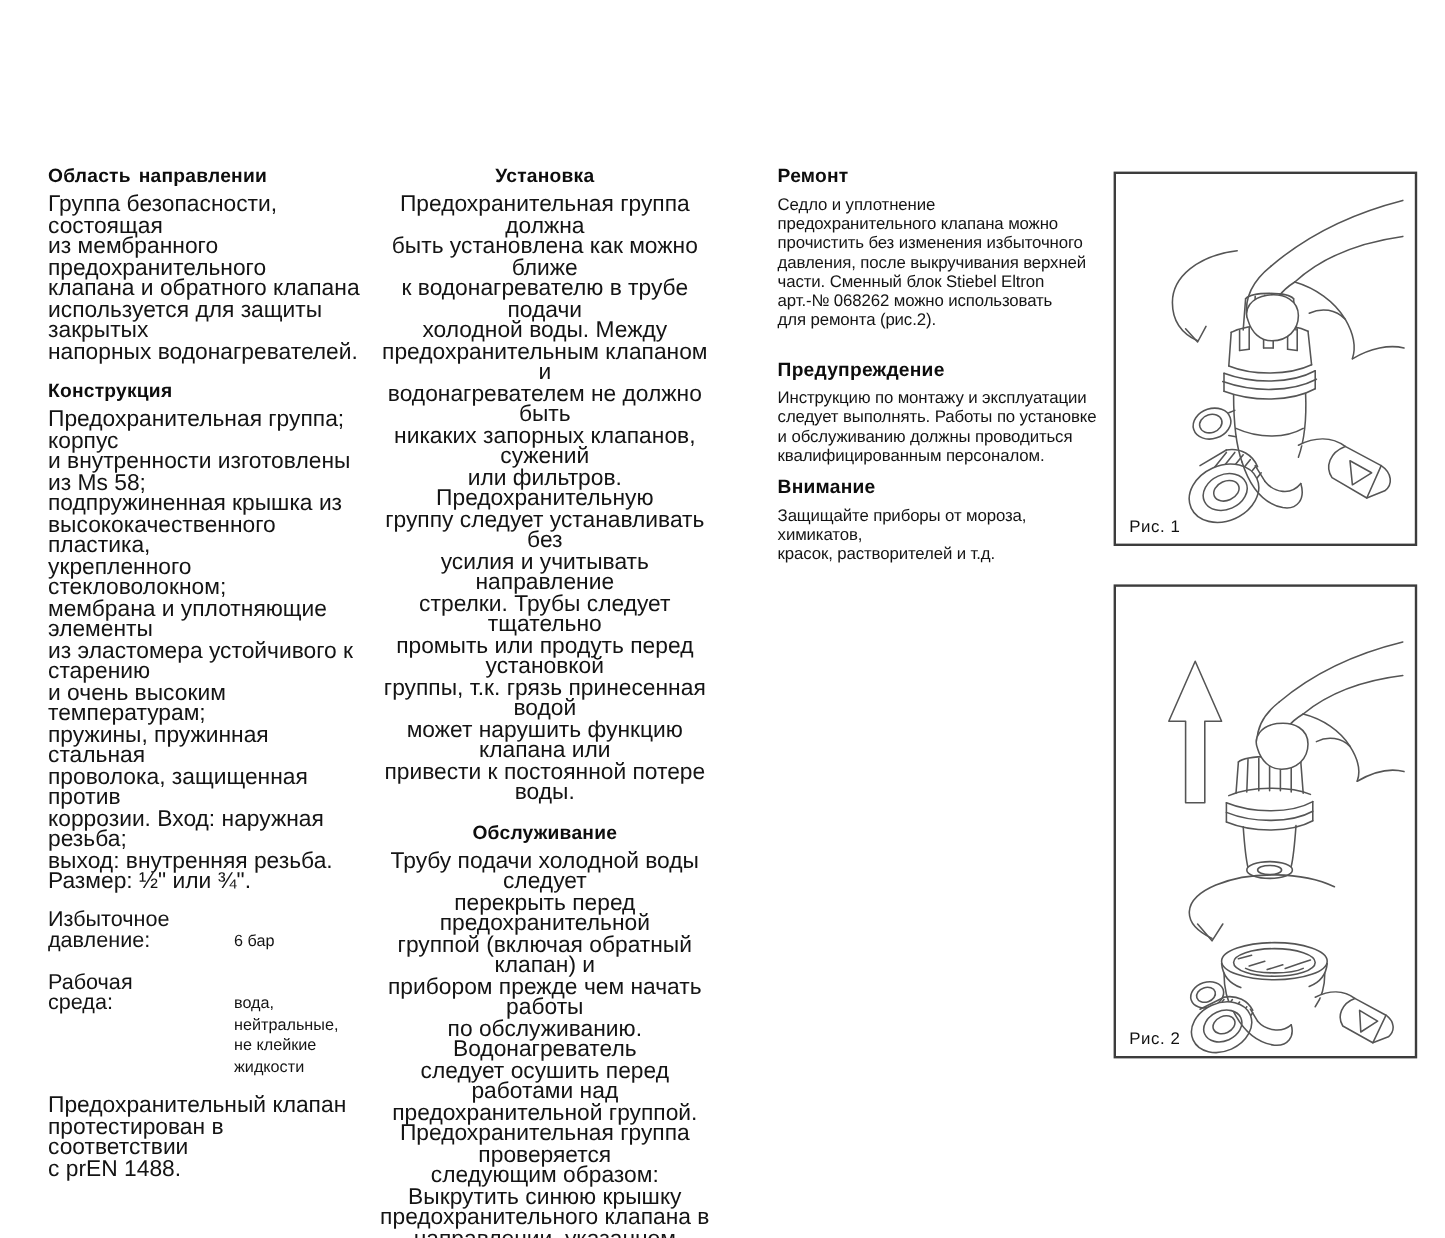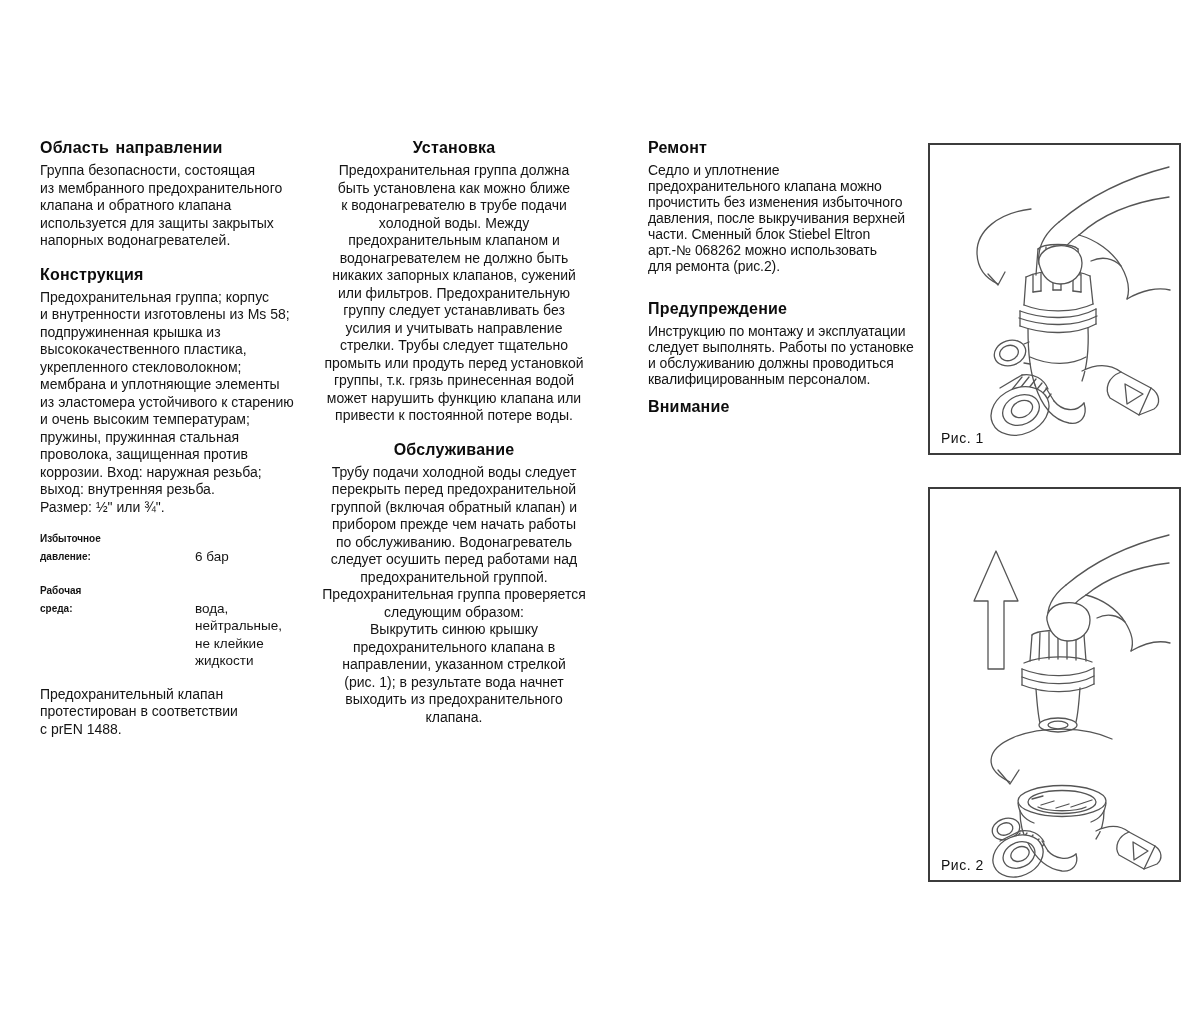--- a/index.html
+++ b/index.html
@@ -10,30 +10,30 @@
   }
   .col{position:absolute;top:139px;}
   #col1{left:40px;width:262px;}
   #col2{left:313px;width:282px;text-align:center;}
   #col3{left:648px;width:276px;}
   .head{
     font-size:16px;font-weight:bold;line-height:18px;margin:0 0 5px 0;
     letter-spacing:.2px;word-spacing:2px;color:#0d0d0d;
   }
   .bodytext{
-    font-size:14px;line-height:17.5px;margin:0;white-space:pre-line;
+    font-size:19px;line-height:17.5px;margin:0;white-space:pre-line;
   }
   .mt-sec{margin-top:16px;}
   #col3 .bodytext{font-size:14px;line-height:16px;letter-spacing:-.1px;}
   #col3 .head.mt-sec{margin-top:26px;}
   #col3 .head.mt-sec2{margin-top:11px;}
   .spec{display:flex;}
   .spec1{margin-top:14px;}
   .spec2{margin-top:17px;}
-  .spec-label{width:111px;font-weight:bold;font-size:10px;line-height:17.5px;white-space:pre-line;flex:none;}
+  .spec-label{width:111px;font-weight:normal;font-size:18px;line-height:17.5px;white-space:pre-line;flex:none;}
   .spec-value{font-size:13.5px;line-height:17.5px;white-space:pre-line;margin-top:17.5px;margin-left:44px;}
   .p-after-specs{margin-top:16px;}
   .figure{
     position:absolute;left:928px;width:253px;background:#fff;
     border:2px solid #3c3c3c;box-sizing:border-box;
   }
   #fig1{top:143px;height:312px;}
   #fig2{top:487px;height:395px;}
   .fig-caption{
     position:absolute;left:11px;bottom:7px;font-size:14px;color:#111;
@@ -132,20 +132,22 @@
 арт.-№ 068262 можно использовать
 для ремонта (рис.2).</p>
 
   <h3 class="head mt-sec">Предупреждение</h3>
   <p class="bodytext">Инструкцию по монтажу и эксплуатации
 следует выполнять. Работы по установке
 и обслуживанию должны проводиться
 квалифицированным персоналом.</p>
 
   <h3 class="head mt-sec2">Внимание</h3>
+  <p class="bodytext">Защищайте приборы от мороза, химикатов,
+красок, растворителей и т.д.</p>
 </div>
 
 <div class="figure" id="fig1">
   <svg class="fig-art" width="241" height="308" viewBox="0 0 241 308" fill="none" stroke="#555" stroke-width="1.3" stroke-linecap="round" stroke-linejoin="round">
 
     <path d="M101,64 C68,68 47,86 47,107 C47,122 55,133 68,139"></path>
     <path d="M58,129 L68,140 L75,127" fill="none"></path>
 
     <path d="M108,104 C113,98 143,98 148,104"></path>
     <path d="M108,104 L106,130 M116,102 L115,129 M124,101 L124,128 M132,101 L132,128 M140,102 L141,129 M148,104 L150,130"></path>

